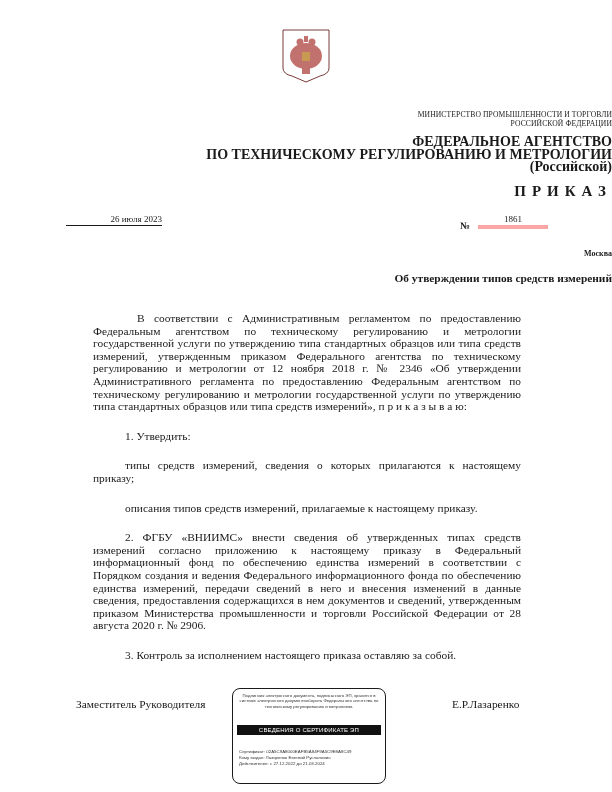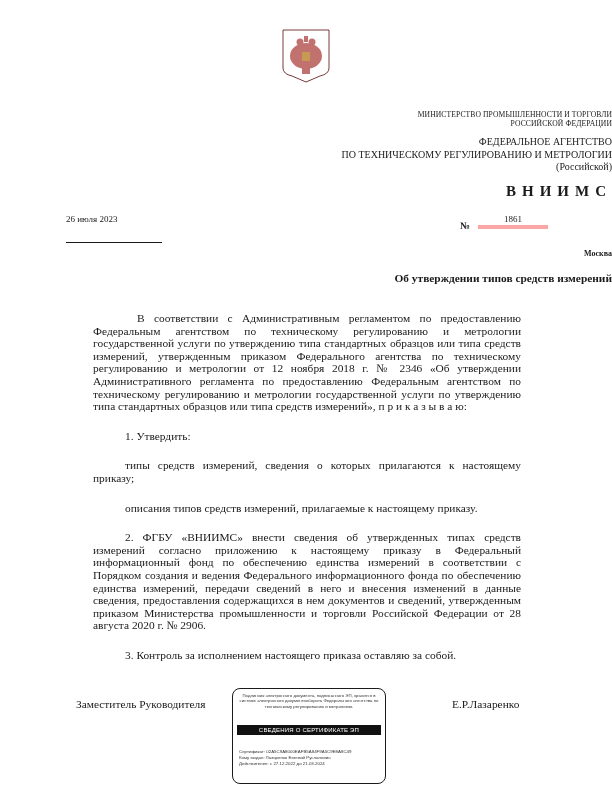--- a/index.html
+++ b/index.html
@@ -2,24 +2,24 @@
 <html><head>
 <meta charset="utf-8">
 <style>
   html, body { margin: 0; padding: 0; background: #ffffff; }
   body { width: 612px; height: 792px; position: relative; overflow: hidden;
          font-family: "Liberation Serif", "DejaVu Serif", serif; color: #1a1a1a; }
   .abs { position: absolute; }
   .center { left: 0; width: 612px; text-align: right; }
   .emblem { left: 280px; top: 28px; width: 52px; height: 56px; }
   .ministry { top: 110px; font-size: 7.6px; line-height: 9px; letter-spacing: 0.1px; }
-  .agency { top: 136px; font-size: 10px; font-weight: normal; line-height: 12.5px; }
+  .agency { top: 136px; font-size: 14px; font-weight: bold; line-height: 12.5px; }
   .order-title { top: 183px; font-size: 15px; font-weight: bold; letter-spacing: 6px; }
-  .date { left: 66px; top: 214px; width: 96px; text-align: left; font-size: 9px;
-          border-bottom: 1px solid #1a1a1a; padding-bottom: 18px; }
+  .date { left: 66px; top: 214px; width: 96px; text-align: right; font-size: 9px;
+          border-bottom: 1px solid #1a1a1a; padding-bottom: 1px; }
   .num-label { left: 460px; top: 220px; font-size: 10px; font-weight: bold; }
   .num { left: 478px; top: 214px; width: 70px; text-align: center; font-size: 9px;
          border-bottom: 4px solid #fca5a5; padding-bottom: 1px; }
   .city { top: 249px; font-size: 8px; font-weight: bold; }
   .subject { top: 272px; font-size: 11.4px; font-weight: bold; }
   .body { left: 76px; width: 462px; top: 295px; font-size: 11.4px; line-height: 12.6px; }
   .body p { margin: 17px; text-align: justify; text-align-last: auto; }
   .ind { text-indent: 44px; }
   .ind-small { text-indent: 32px; }
   .sign-left { left: 76px; top: 698px; font-size: 11.4px; }
@@ -52,21 +52,21 @@
   <div>МИНИСТЕРСТВО ПРОМЫШЛЕННОСТИ И ТОРГОВЛИ</div>
   <div>РОССИЙСКОЙ ФЕДЕРАЦИИ</div>
 </div>
 
 <div class="abs center agency">
   <div>ФЕДЕРАЛЬНОЕ АГЕНТСТВО</div>
   <div>ПО ТЕХНИЧЕСКОМУ РЕГУЛИРОВАНИЮ И МЕТРОЛОГИИ</div>
   <div>(Российской)</div>
 </div>
 
-<div class="abs center order-title">ВНИИМС</div>
+<div class="abs center order-title">ПРИКАЗ</div>
 
 <div class="abs date">26 июля 2023</div>
 <div class="abs num-label">№</div>
 <div class="abs num">1861</div>
 
 <div class="abs center city">Москва</div>
 
 <div class="abs center subject">Об утверждении типов средств измерений</div>
 
 <div class="abs body">

